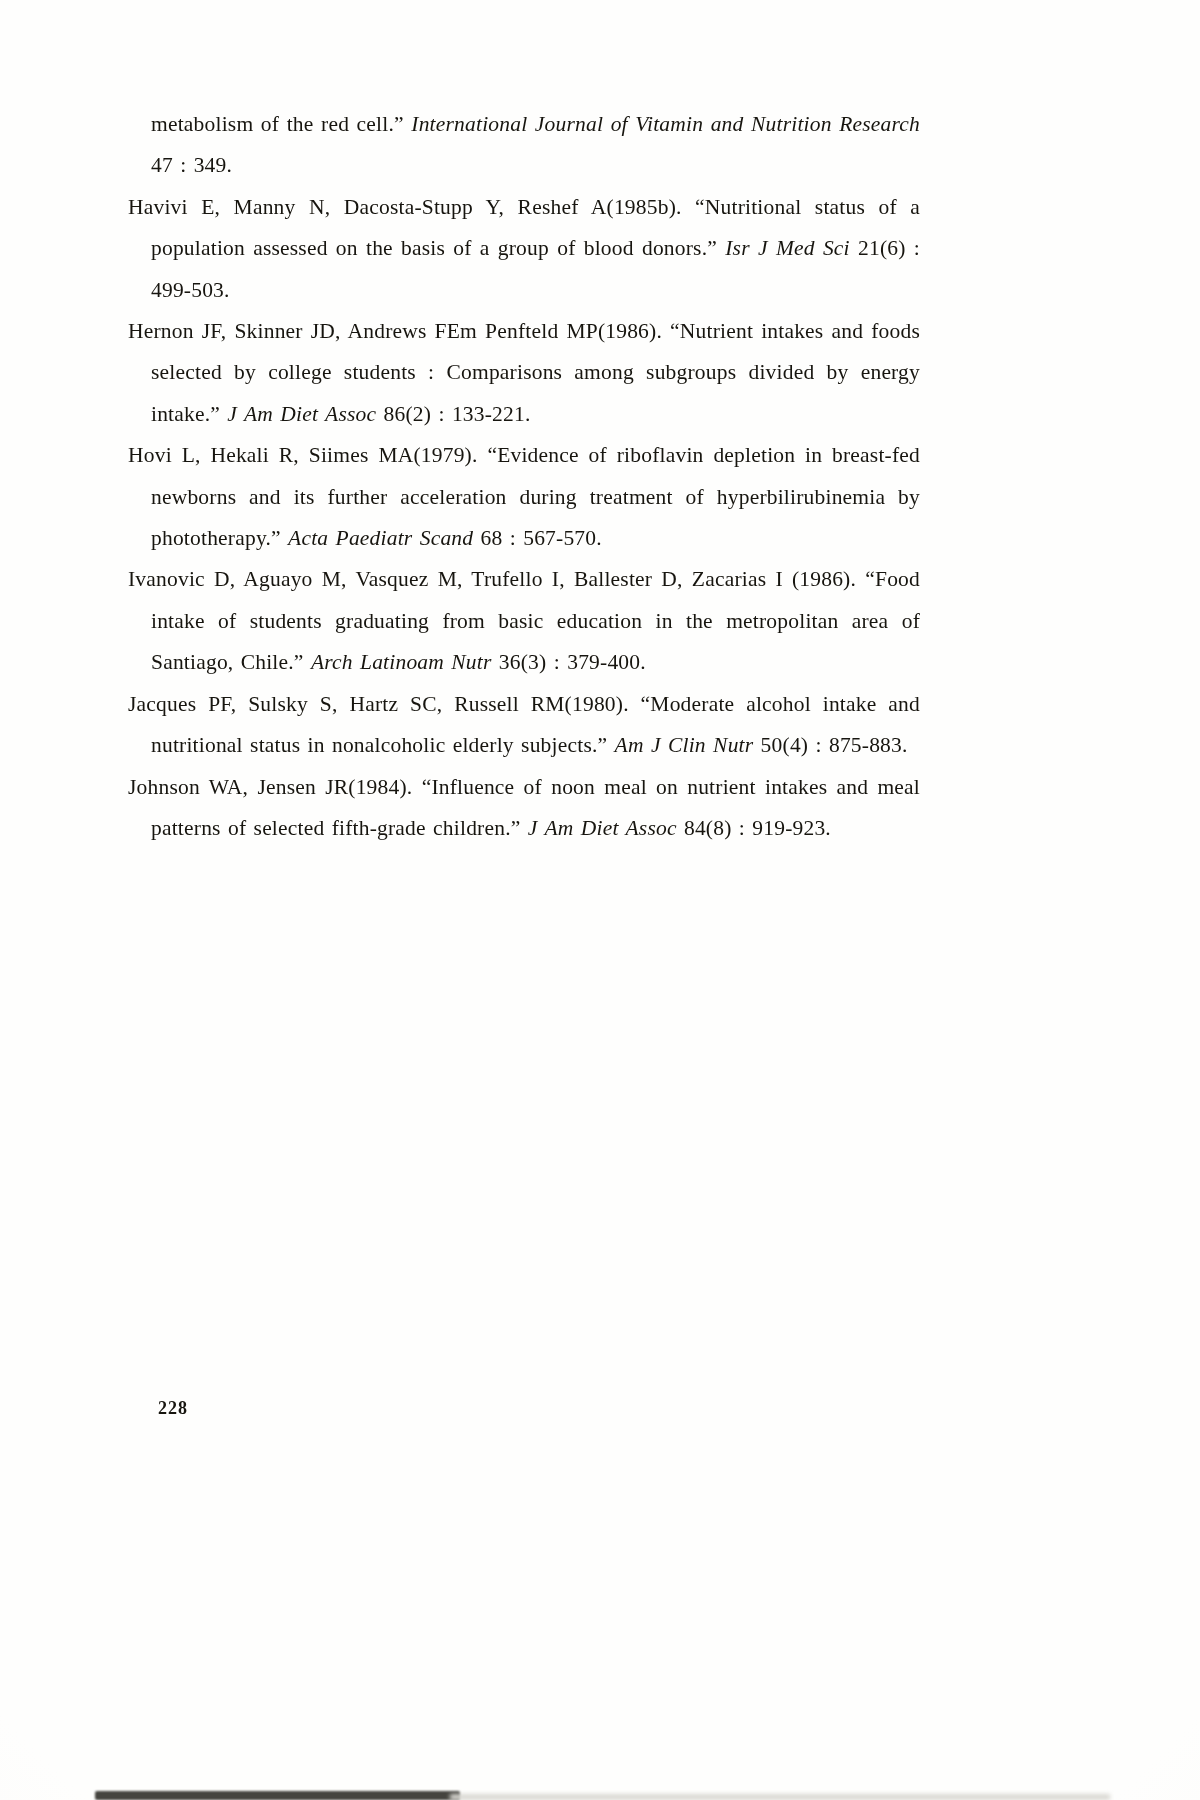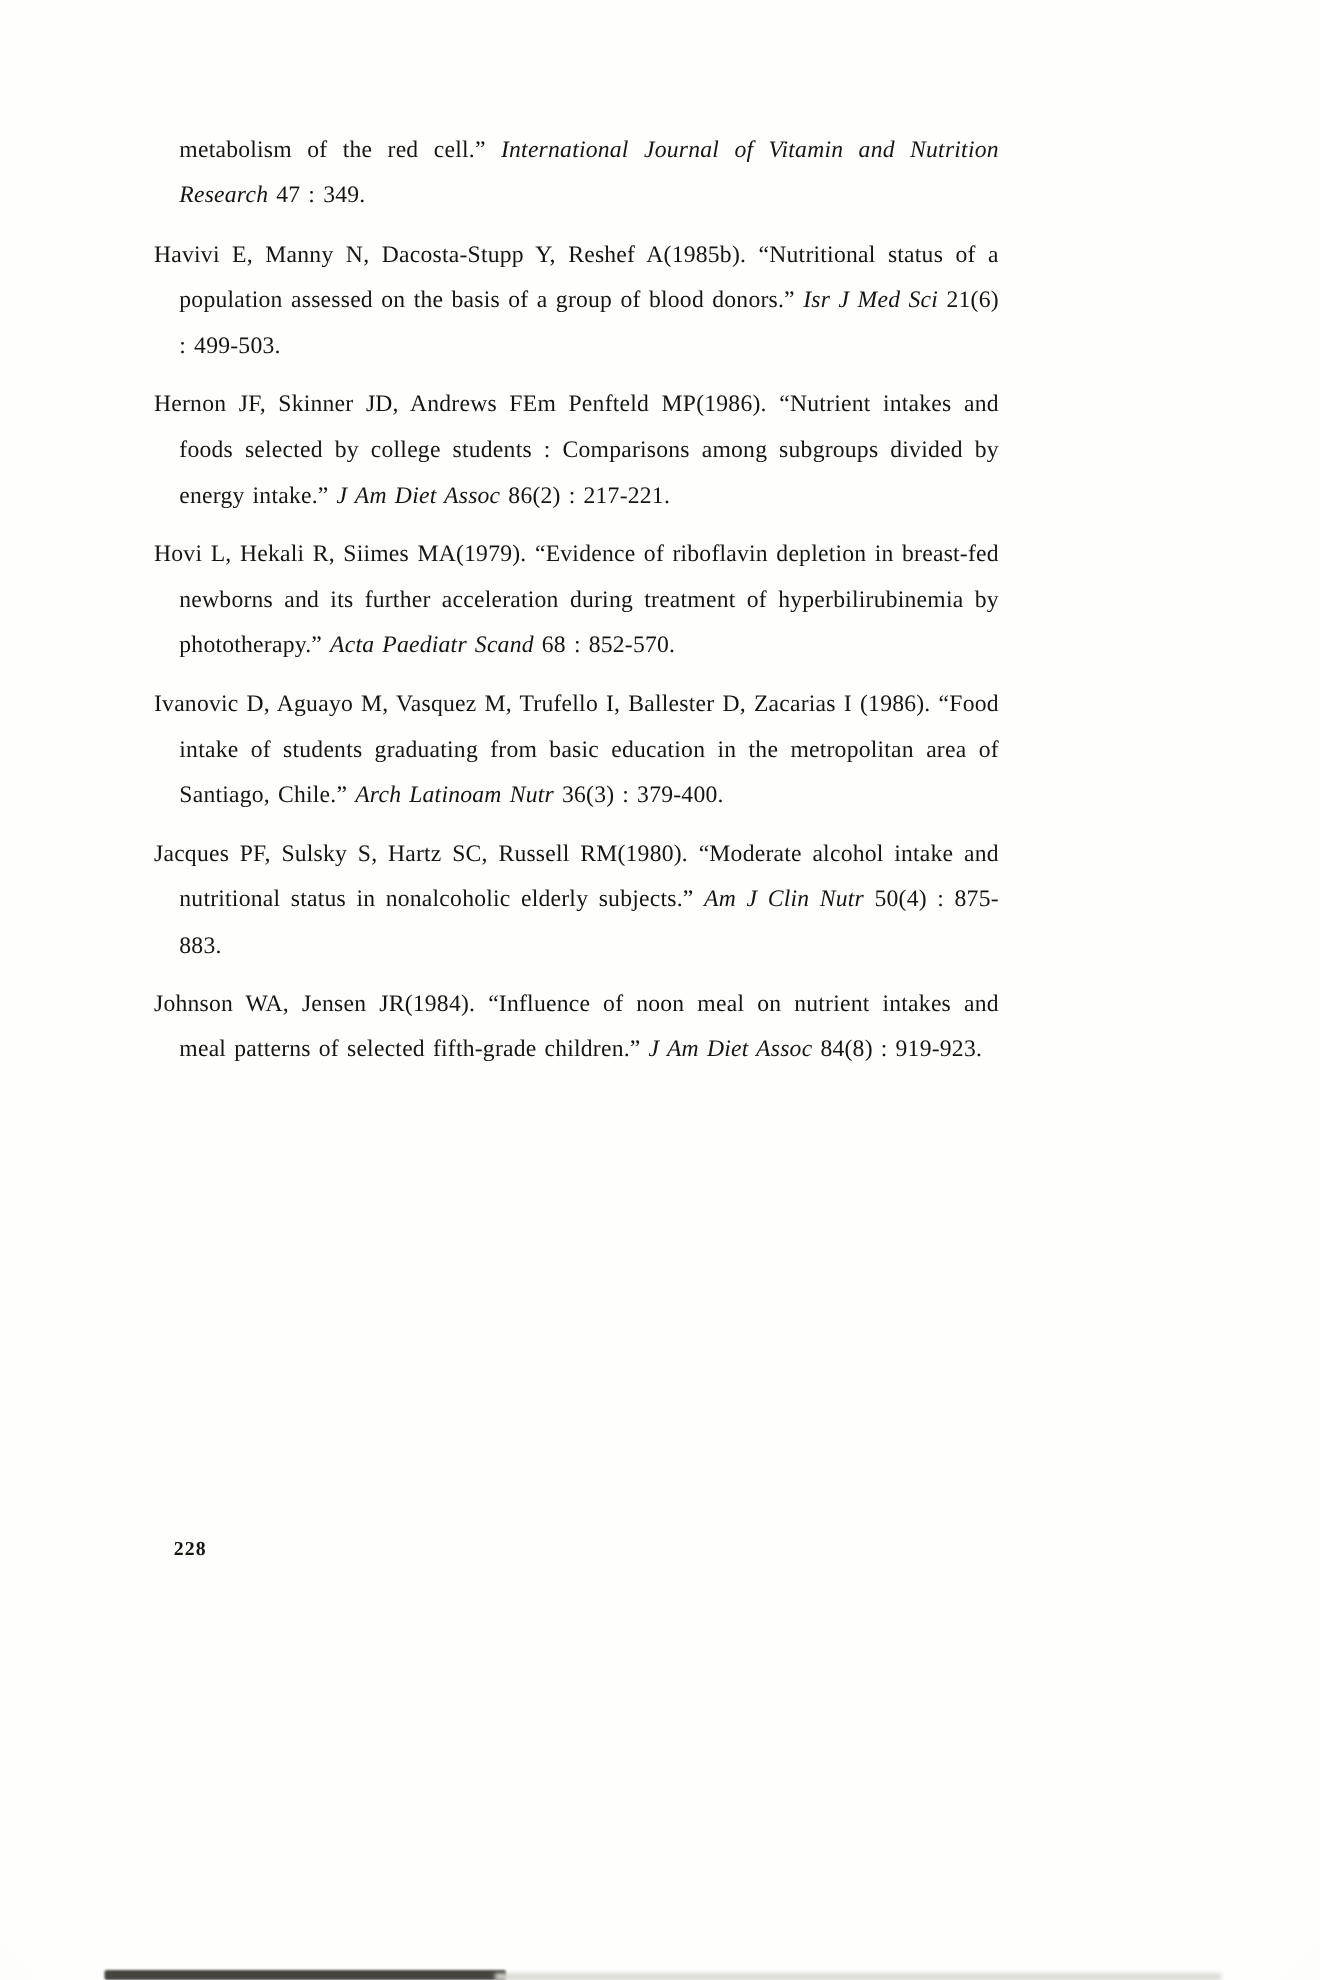--- a/index.html
+++ b/index.html
@@ -17,21 +17,21 @@
     background: radial-gradient(140% 120% at 50% 45%, #fefefd 55%, #f6f5f2 88%, #e9e8e3 100%);
     color: #17150f;
   }
   .content {
     position: absolute;
     left: 128px;
     top: 104px;
     width: 792px;
   }
   p.ref {
-    margin: 12px;
+    margin: 0;
     font-size: 21.5px;
     line-height: 41.4px;
     text-align: justify;
     padding-left: 23px;
     text-indent: -23px;
     letter-spacing: 0.2px;
     word-spacing: 0.08em;
   }
   p.ref.cont {
     text-indent: 0;
@@ -71,25 +71,25 @@
 <body>
 
 <div class="page">
   <div class="content">
 
     <p class="ref cont"><span>metabolism of the red cell.” </span><span class="it">International Journal of Vitamin and Nutrition Research</span><span> 47 : 349.</span></p>
 
 
     <p class="ref"><span>Havivi E, Manny N, Dacosta-Stupp Y, Reshef A(1985b). “Nutritional status of a population assessed on the basis of a group of blood donors.” </span><span class="it">Isr J Med Sci</span><span> 21(6) : 499-503.</span></p>
 
-    <p class="ref"><span>Hernon JF, Skinner JD, Andrews FEm Penfteld MP(1986). “Nutrient intakes and foods selected by college students : Comparisons among subgroups divided by energy intake.” </span><span class="it">J Am Diet Assoc</span><span> 86(2) : 217-221.</span></p>
+    <p class="ref"><span>Hernon JF, Skinner JD, Andrews FEm Penfteld MP(1986). “Nutrient intakes and foods selected by college students : Comparisons among subgroups divided by energy intake.” </span><span class="it">J Am Diet Assoc</span><span> 86(2) : 133-221.</span></p>
 
 
 
-    <p class="ref"><span>Hovi L, Hekali R, Siimes MA(1979). “Evidence of riboflavin depletion in breast-fed newborns and its further acceleration during treatment of hyperbilirubinemia by phototherapy.” </span><span class="it">Acta Paediatr Scand</span><span> 68 : 852-570.</span></p>
+    <p class="ref"><span>Hovi L, Hekali R, Siimes MA(1979). “Evidence of riboflavin depletion in breast-fed newborns and its further acceleration during treatment of hyperbilirubinemia by phototherapy.” </span><span class="it">Acta Paediatr Scand</span><span> 68 : 567-570.</span></p>
 
 
     <p class="ref"><span>Ivanovic D, Aguayo M, Vasquez M, Trufello I, Ballester D, Zacarias I (1986). “Food intake of students graduating from basic education in the metropolitan area of Santiago, Chile.” </span><span class="it">Arch Latinoam Nutr</span><span> 36(3) : 379-400.</span></p>
 
     <p class="ref"><span>Jacques PF, Sulsky S, Hartz SC, Russell RM(1980). “Moderate alcohol intake and nutritional status in nonalcoholic elderly subjects.” </span><span class="it">Am J Clin Nutr</span><span> 50(4) : 875-883.</span></p>
 
     <p class="ref"><span>Johnson WA, Jensen JR(1984). “Influence of noon meal on nutrient intakes and meal patterns of selected fifth-grade children.” </span><span class="it">J Am Diet Assoc</span><span> 84(8) : 919-923.</span></p>
 
   </div>
 

